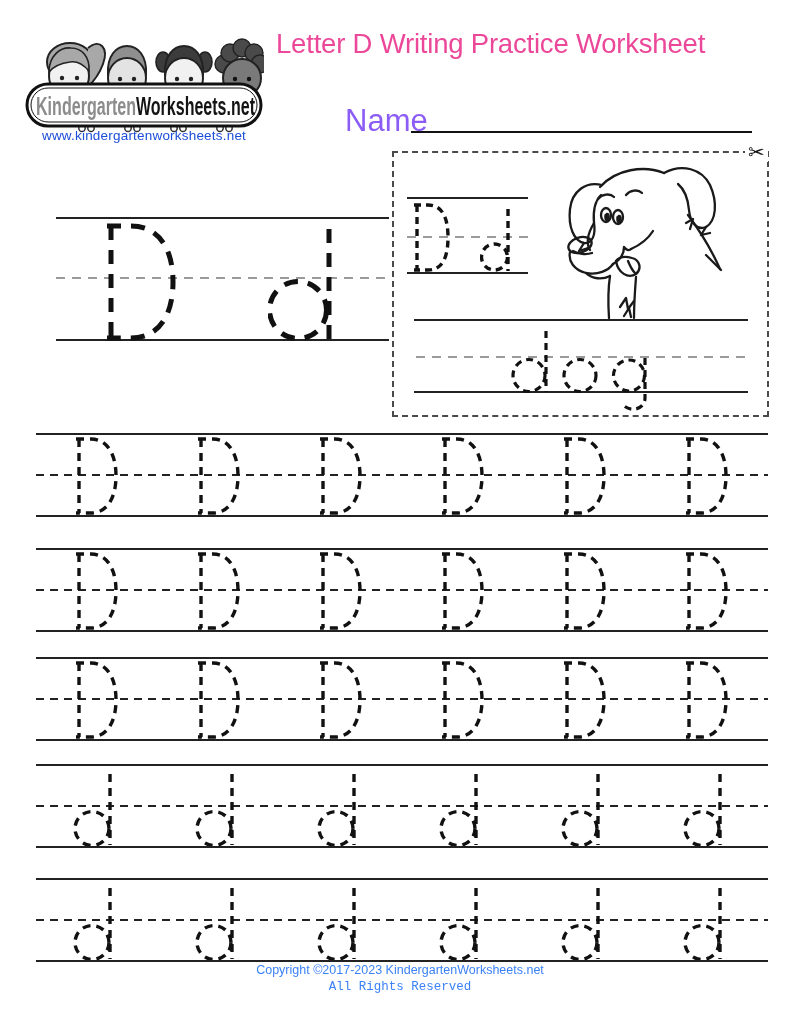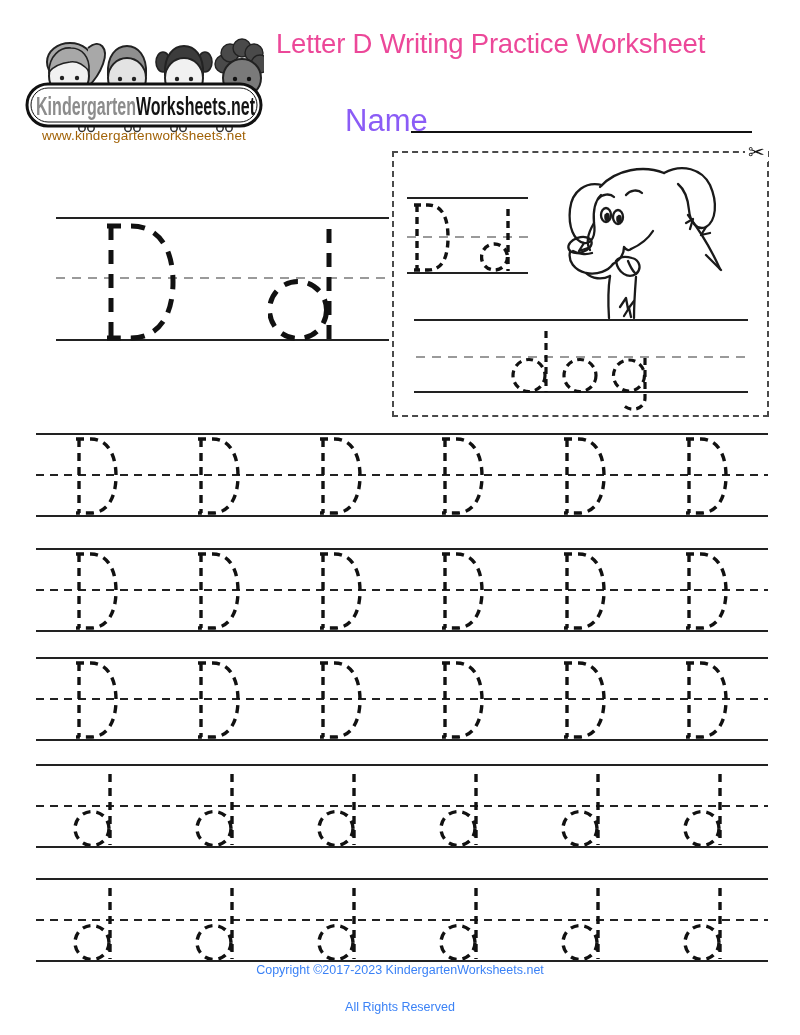--- a/index.html
+++ b/index.html
@@ -8,21 +8,21 @@
     position:relative;width:800px;height:1035px;background:#ffffff;
     margin:0 auto;overflow:hidden;color:#1a1a1a;
   }
   .abs{position:absolute;}
   
   .solid-line{height:2.4px;background:#222;}
   .solid-line.thin{height:2px;}
   .dash-black{height:2px;background:repeating-linear-gradient(90deg,#222 0 8px,transparent 8px 14px);}
   .dash-gray{height:2px;background:repeating-linear-gradient(90deg,#9a9a9a 0 9px,transparent 9px 16px);}
   
-  .site-url{width:244px;text-align:center;font-size:13.5px;color:#a16207;letter-spacing:.2px;}
+  .site-url{width:244px;text-align:center;font-size:13.5px;color:#1d4ed8;letter-spacing:.2px;}
   .page-title{width:515px;font-size:27.5px;color:#ec4899;letter-spacing:-.2px;white-space:nowrap;}
   .name-label{font-size:31px;color:#8b5cf6;}
   .name-line{border-bottom:2.6px solid #111;height:0;}
   
   .example-card{border:2px dashed #4a4a4a;background:#fff;}
   .scissors{font-size:20px;color:#111;background:#fff;padding:0 3px;line-height:1;}
   
   svg.trace path, svg.trace circle{fill:none;stroke:#111;stroke-linecap:butt;}
   svg.letter{position:absolute;}
   svg.letter path, svg.letter circle{fill:none;stroke:#111;stroke-width:3.4;stroke-dasharray:8 6;}
@@ -307,14 +307,14 @@
     <circle cx="20" cy="56.5" r="17"></circle>
     <path d="M38 2 V73"></path>
   </svg>
       <svg class="letter letter-d trace" width="44" height="74" viewBox="0 0 44 74" style="left: 646px;">
     <circle cx="20" cy="56.5" r="17"></circle>
     <path d="M38 2 V73"></path>
   </svg>
     </div>
 
   <div class="abs footer-line" style="top:963px;">Copyright ©2017-2023 KindergartenWorksheets.net</div>
-  <div class="abs footer-line" style="top:1000px;">All Rights Reserved</div>
+  <div class="abs footer-line" style="top:980px;font-family:Liberation Mono, monospace;">All Rights Reserved</div>
 </div>
 
 </body></html>

